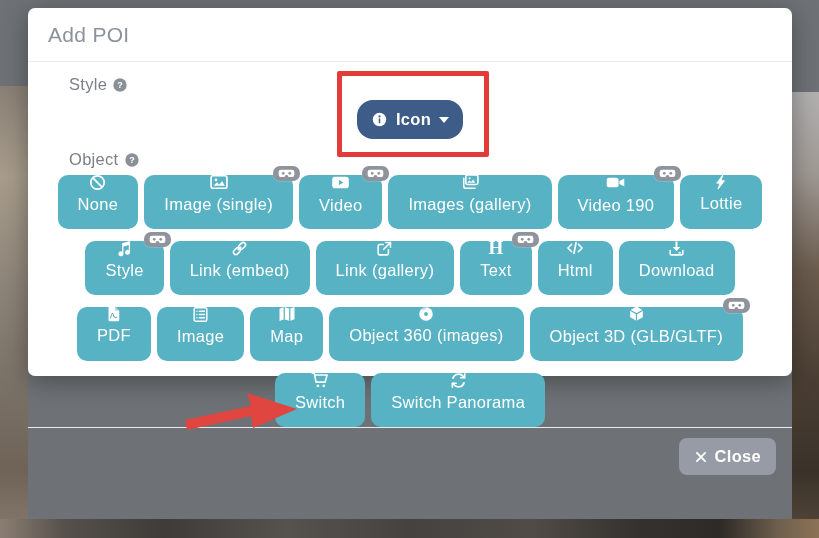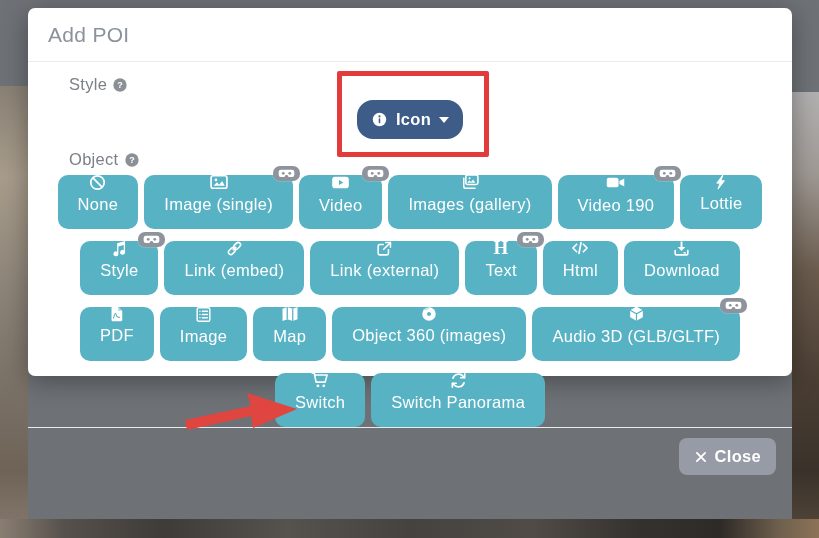--- a/index.html
+++ b/index.html
@@ -215,21 +215,21 @@
               <span class="btn-label">Link (embed)</span>
             </button>
             <button class="content-btn">
               <span class="btn-icon">
                 <svg viewBox="0 0 24 24" width="19" height="19" fill="none" stroke="#fff" stroke-width="2" stroke-linecap="round" stroke-linejoin="round">
                   <path d="M13.5 4.5h6v6"></path>
                   <path d="M19.5 4.5L11 13"></path>
                   <path d="M17 13.5V18a2 2 0 0 1-2 2H6a2 2 0 0 1-2-2V9a2 2 0 0 1 2-2h4.5"></path>
                 </svg>
               </span>
-              <span class="btn-label">Link (external)</span>
+              <span class="btn-label">Link (gallery)</span>
             </button>
             <button class="content-btn">
               <span class="vr-badge"><svg viewBox="0 0 26 15" width="17" height="10">
                   <rect x="1" y="1" width="24" height="11" rx="3.5" fill="#fff"></rect>
                   <circle cx="8" cy="6.5" r="2.1" fill="var(--badge)"></circle>
                   <circle cx="18" cy="6.5" r="2.1" fill="var(--badge)"></circle>
                   <path d="M10 12a3 3 0 0 1 6 0z" fill="var(--badge)"></path>
                 </svg></span>
               <span class="btn-icon">
                 <span class="h-letter">H</span>
@@ -302,21 +302,21 @@
                   <circle cx="8" cy="6.5" r="2.1" fill="var(--badge)"></circle>
                   <circle cx="18" cy="6.5" r="2.1" fill="var(--badge)"></circle>
                   <path d="M10 12a3 3 0 0 1 6 0z" fill="var(--badge)"></path>
                 </svg></span>
               <span class="btn-icon">
                 <svg viewBox="0 0 24 24" width="19" height="19">
                   <path d="M12 2l8 4.5v9L12 20l-8-4.5v-9z" fill="#fff"></path>
                   <path d="M4 6.5l8 4.5 8-4.5M12 11v9" stroke="var(--teal)" stroke-width="1.5" fill="none"></path>
                 </svg>
               </span>
-              <span class="btn-label">Audio 3D (GLB/GLTF)</span>
+              <span class="btn-label">Object 3D (GLB/GLTF)</span>
             </button>
           </div>
           <div class="btn-row">
             <button class="content-btn">
               <span class="btn-icon">
                 <svg viewBox="0 0 24 24" width="20" height="20" fill="none" stroke="#fff" stroke-width="1.9" stroke-linecap="round" stroke-linejoin="round">
                   <path d="M2.5 3.5h2.5l2.3 11h10.9l2.3-8.5H6"></path>
                   <circle cx="9.5" cy="19" r="1.7" fill="#fff" stroke="none"></circle>
                   <circle cx="16.5" cy="19" r="1.7" fill="#fff" stroke="none"></circle>
                 </svg>

